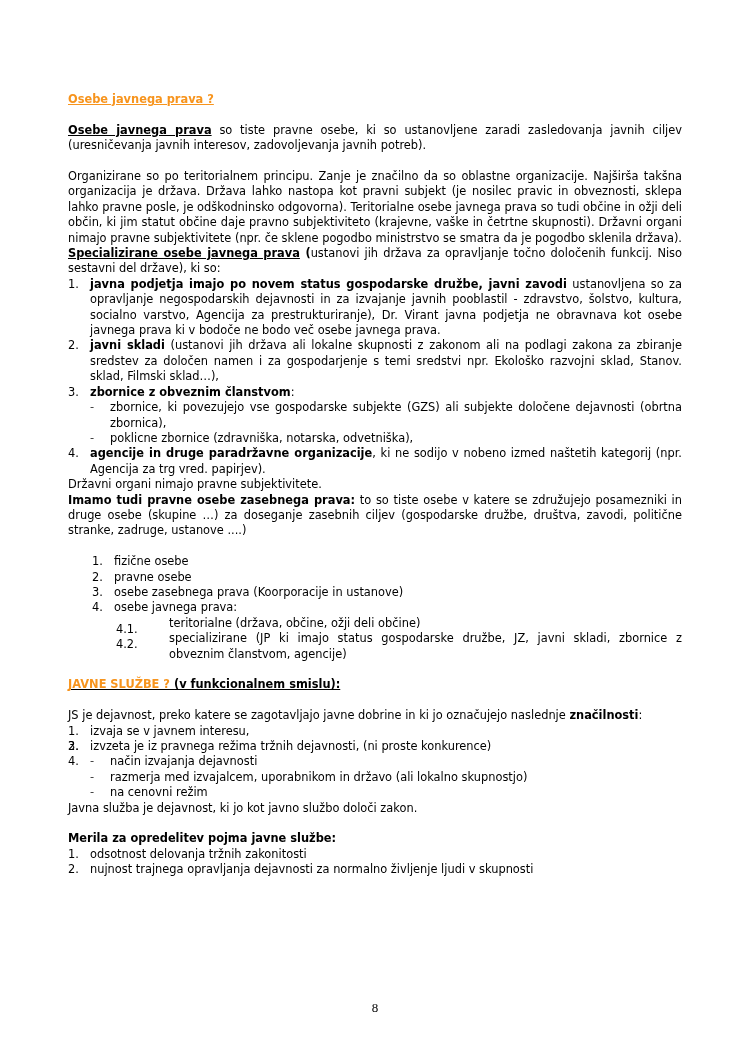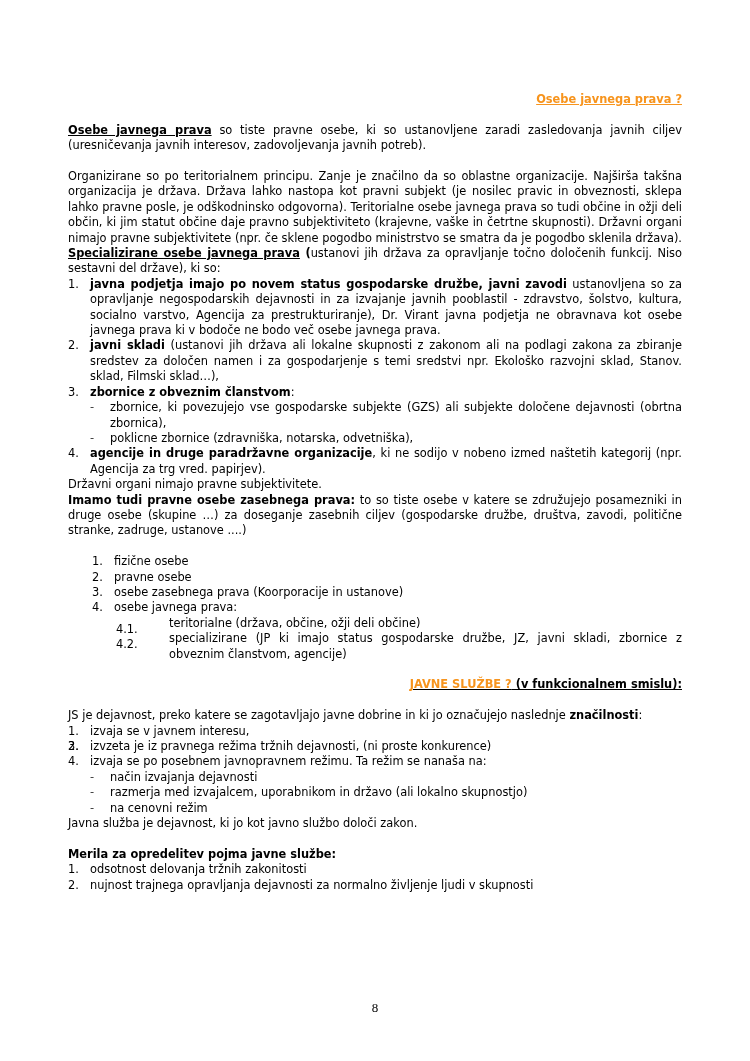--- a/index.html
+++ b/index.html
@@ -3,21 +3,21 @@
 <meta charset="utf-8">
 <style>
   html, body { margin: 0; padding: 0; background: #ffffff; }
   body {
     width: 750px; height: 1061px; position: relative; overflow: hidden;
     font-family: "DejaVu Sans", sans-serif;
     font-size: 11.4px; color: #000; line-height: 15.4px;
   }
   .page { position: absolute; left: 68px; top: 92px; width: 614px; }
   .just { text-align: justify; text-align-last: left; }
-  .center { text-align: right; }
+  .center { text-align: left; }
   .orange { color: #f7941d; }
   .u { text-decoration: underline; }
   b, .b { font-weight: bold; }
   .gap { height: 15.4px; }
   .ol { margin: 0; padding: 0; list-style: none; }
   .ol > li { position: relative; padding-left: 22px; }
   .ol > li > .num { position: absolute; left: 0; top: 0; }
   .dash { margin: 0; padding: 0; list-style: none; }
   .dash > li { position: relative; padding-left: 42px; }
   .dash > li > .d { position: absolute; left: 22px; top: 0; color: #444; }
@@ -100,21 +100,21 @@
   </div>
   <div class="gap"></div>
 
   <div class="just">
     <span>JS je dejavnost, preko katere se zagotavljajo javne dobrine in ki jo označujejo naslednje </span><span class="b">značilnosti</span><span>:</span>
   </div>
   <ol class="ol">
     <li><span class="num">1.</span><span>izvaja se v javnem interesu,</span></li>
     <li><span class="num">2.</span></li>
     <li><span class="num">3.</span><span>izvzeta je iz pravnega režima tržnih dejavnosti, (ni proste konkurence)</span></li>
-    <li><span class="num">4.</span><span>izvaja se po posebnem javnopravnem režimu. Ta režim se nanaša na:</span></li>
+    <li><span class="num">4.</span></li>
   </ol>
   <ul class="dash dash-inner">
     <li><span class="d">-</span><span>način izvajanja dejavnosti</span></li>
     <li><span class="d">-</span><span>razmerja med izvajalcem, uporabnikom in državo (ali lokalno skupnostjo)</span></li>
     <li><span class="d">-</span><span>na cenovni režim</span></li>
   </ul>
   <div>Javna služba je dejavnost, ki jo kot javno službo določi zakon.</div>
   <div class="gap"></div>
 
   <div class="b">Merila za opredelitev pojma javne službe:</div>

